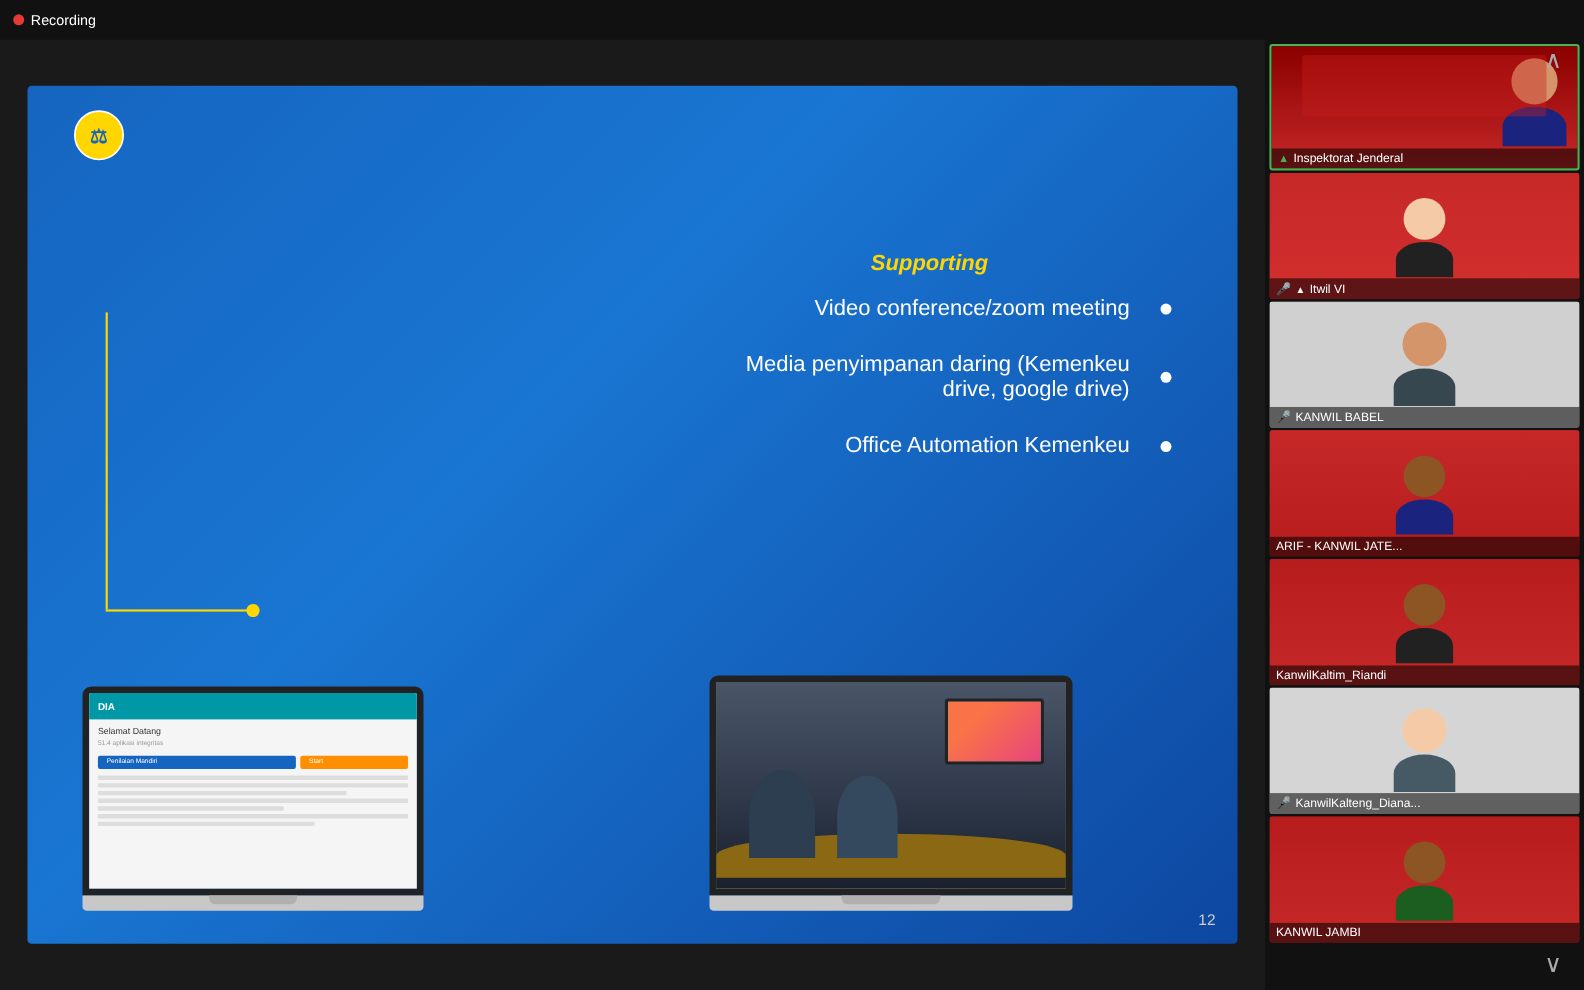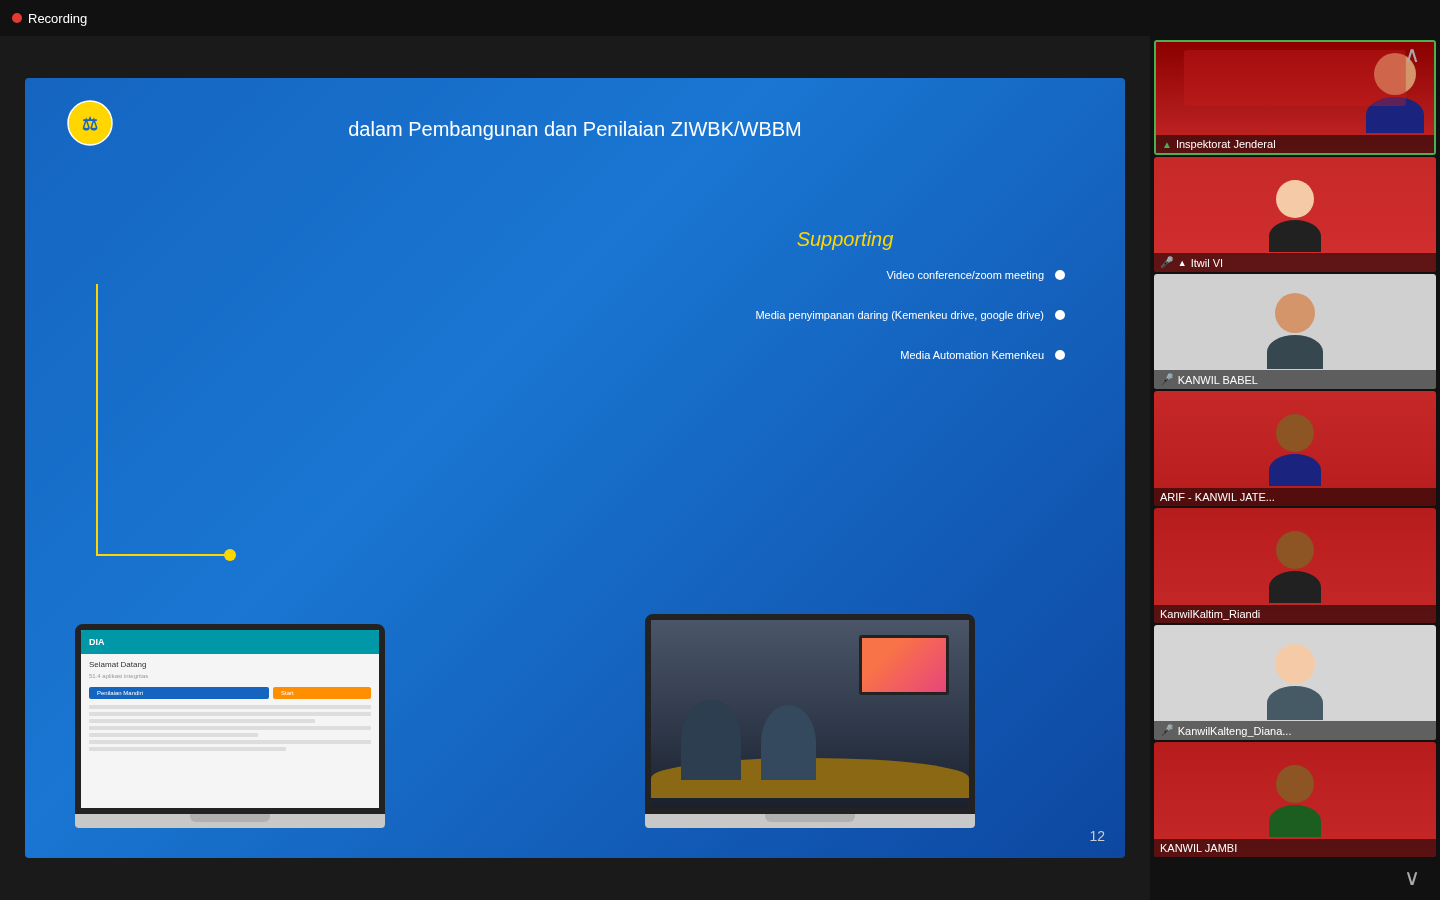--- a/index.html
+++ b/index.html
@@ -173,34 +173,35 @@
     .right-col {
       position: absolute;
       right: 60px;
       top: 150px;
       width: 440px;
     }
     .supporting-title {
       color: #FFD600;
       font-size: 20px;
       font-style: italic;
-      font-weight: 400;
+      font-weight: 700;
       text-align: center;
       margin-bottom: 18px;
     }
     .support-item {
       display: flex;
       align-items: center;
       justify-content: flex-end;
       margin-bottom: 28px;
     }
     .support-text {
       color: #fff;
-      font-size: 11px;
-      margin-right: 11px;
+      font-size: 20px;
+      text-align: right;
+      margin-right: 28px;
     }
     .support-dot {
       width: 10px; height: 10px;
       border-radius: 50%;
       background: #fff;
       flex-shrink: 0;
     }
 
     
     .laptops-row {
@@ -445,41 +446,40 @@
   <div id="slide">
 
     <div class="slide-logo">
       <svg viewBox="0 0 50 50" xmlns="http://www.w3.org/2000/svg">
         <circle cx="25" cy="25" r="22" fill="#FFD600" stroke="#fff" stroke-width="1.5"></circle>
         <text x="25" y="32" text-anchor="middle" font-size="18" font-weight="bold" fill="#1565C0">⚖</text>
       </svg>
     </div>
 
     <div class="slide-title">
-      <p>dalam Pembangunan dan Penilaian ZIWBK/WBBM</p>
     </div>
 
 
     <div class="left-line"></div>
     <div class="left-line-horiz"></div>
     <div class="left-line-dot"></div>
 
     <div class="right-col">
       <div class="supporting-title">Supporting</div>
 
       <div class="support-item">
         <span class="support-text">Video conference/zoom meeting</span>
         <div class="support-dot"></div>
       </div>
       <div class="support-item">
         <span class="support-text">Media penyimpanan daring (Kemenkeu drive, google drive)</span>
         <div class="support-dot"></div>
       </div>
       <div class="support-item">
-        <span class="support-text">Media Automation Kemenkeu</span>
+        <span class="support-text">Office Automation Kemenkeu</span>
         <div class="support-dot"></div>
       </div>
     </div>
 
     <div class="laptops-row">
 
       <div class="laptop laptop-left">
         <div class="laptop-screen">
           <div class="screen-content-left">
             <div class="screen-header-bar">

